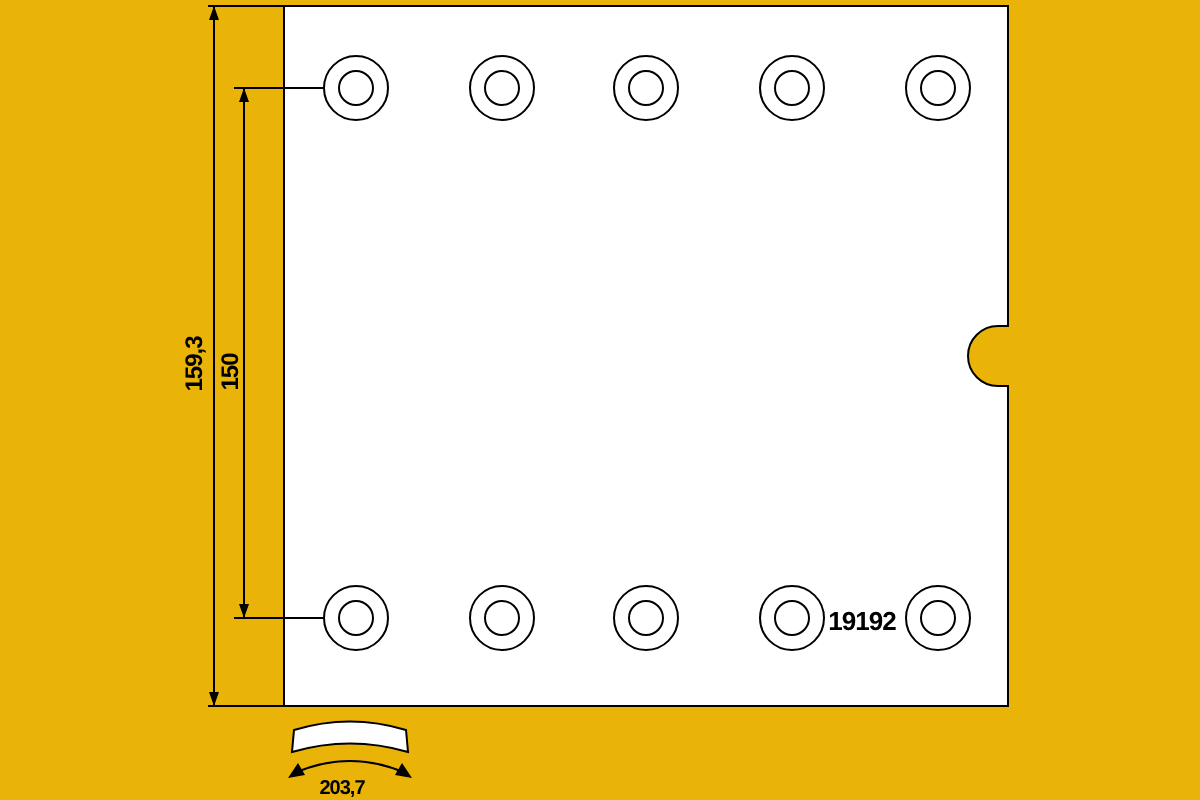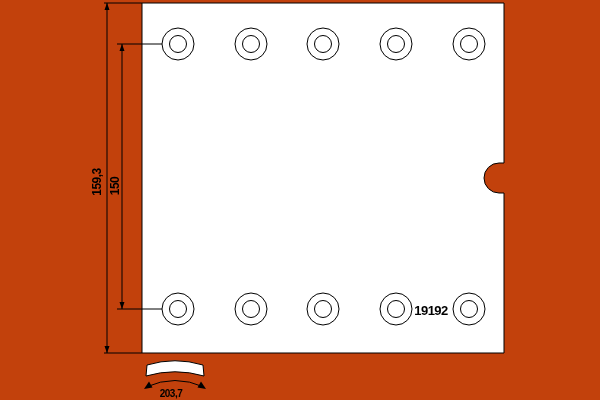--- a/index.html
+++ b/index.html
@@ -5,21 +5,21 @@
   html, body {
     margin: 0;
     padding: 0;
     background: #ffffff;
     font-family: "Liberation Sans", sans-serif;
   }
   .canvas {
     position: relative;
     width: 600px;
     height: 400px;
-    background: #c2410c;
+    background: #eab308;
     overflow: hidden;
   }
   svg { display: block; }
   .dim-label {
     font-family: "Liberation Sans", sans-serif;
     font-weight: bold;
     font-size: 12px;
     fill: #000000;
     letter-spacing: -0.5px;
   }

